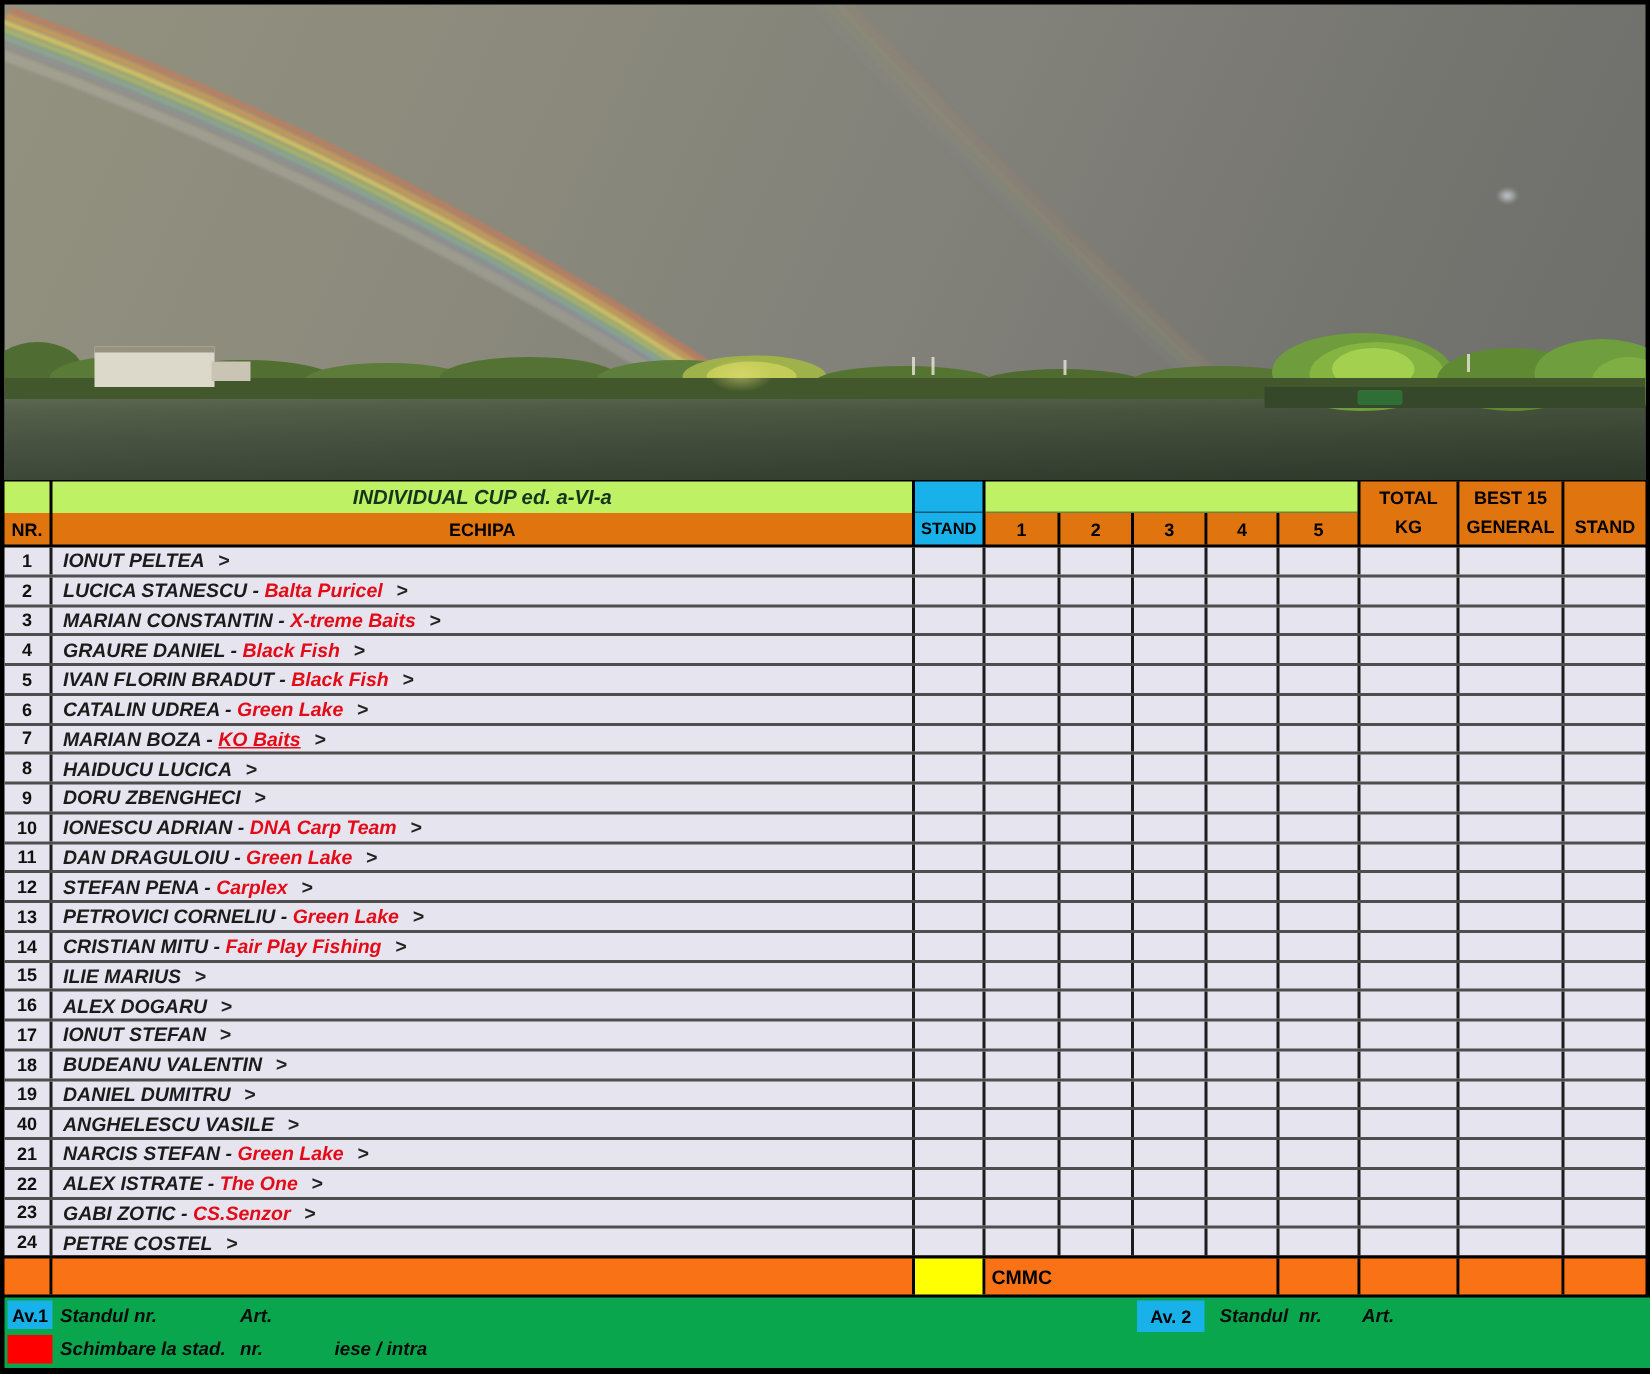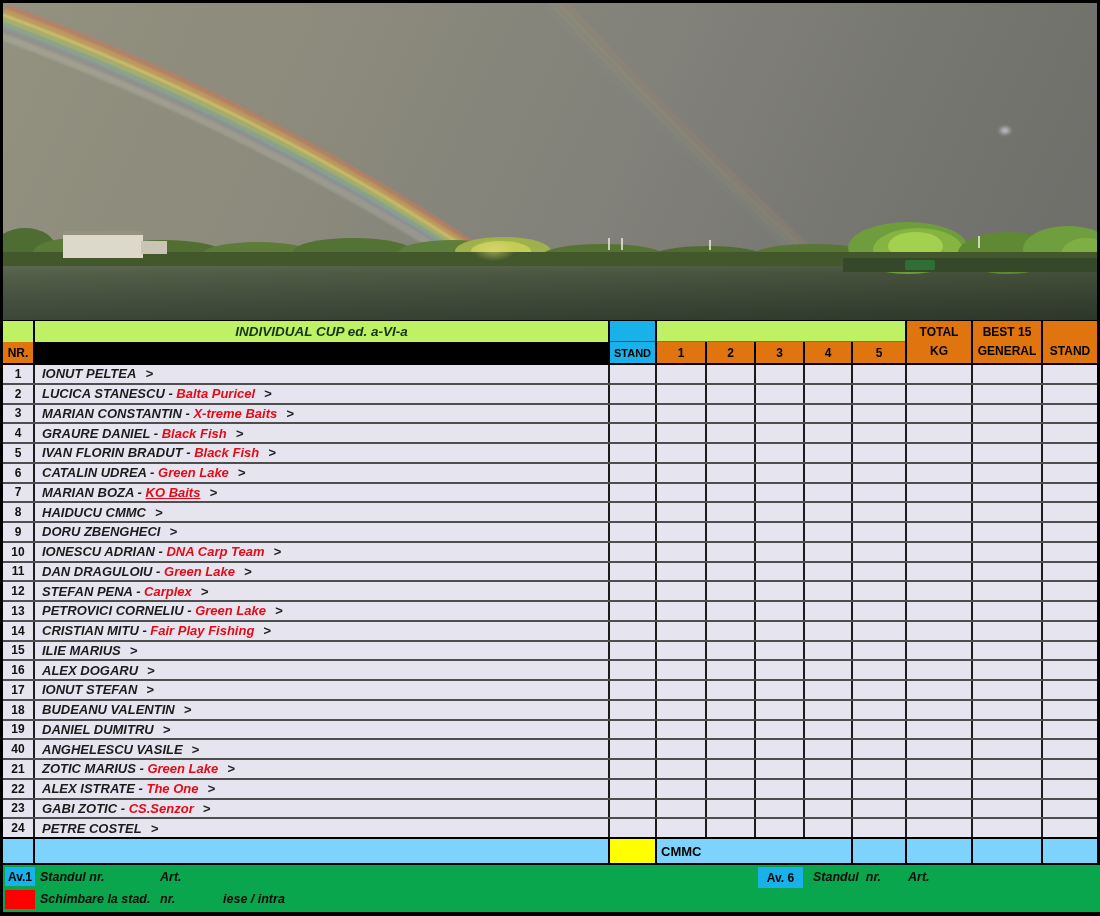--- a/index.html
+++ b/index.html
@@ -54,21 +54,21 @@
         display:flex;align-items:center;overflow:hidden;white-space:pre;}
   .c-nr{width:32px;justify-content:center;font-weight:bold;font-size:12px;color:#111;}
   .c-name{width:575px;padding-left:7px;font-weight:bold;font-style:italic;font-size:13px;color:#1b1b1b;}
   .c-stand{width:47px;}.c-n1{width:50px;}.c-n2{width:49px;}.c-n3{width:49px;}
   .c-n4{width:48px;}.c-n5{width:54px;}.c-kg{width:66px;}.c-gen{width:70px;}
   .c-st2{width:54px;border-right:none;}
   .team{color:#e30b17;}
   .arrow{margin-left:9px;color:#222;}
   
   .orow{display:flex;height:28px;border-top:2px solid #000;border-bottom:2px solid #000;box-sizing:border-box;}
-  .ocell{box-sizing:border-box;height:100%;background:#7dd3fc;border-right:2px solid #000;
+  .ocell{box-sizing:border-box;height:100%;background:#f97316;border-right:2px solid #000;
          display:flex;align-items:center;}
   .o-nr{width:32px;}.o-name{width:575px;}
   .o-stand{width:47px;background:#ffff00;}
   .o-cmmc{width:196px;font-weight:bold;font-size:13px;padding-left:4px;color:#000;}
   .o-c5{width:54px;}.o-kg{width:66px;}.o-gen{width:70px;}.o-st2{width:54px;border-right:none;}
   
   .footer{position:relative;width:1094px;height:47px;background:#0aa64d;padding-left:47px;}
   .footer span{position:absolute;white-space:pre;}
   .ftext{font-weight:bold;font-style:italic;font-size:12.5px;color:#0b0b0b;}
   .badge{display:flex;align-items:center;justify-content:center;
@@ -151,20 +151,21 @@
   </div>
 
   <div class="tbl">
     <div class="hdr">
       <div class="hcol w-nr">
         <div class="h-top green"></div>
         <div class="h-bot orange">NR.</div>
       </div>
       <div class="hcol w-name">
         <div class="h-top green title-cell">INDIVIDUAL CUP ed. a-VI-a</div>
+        <div class="h-bot orange">ECHIPA</div>
       </div>
       <div class="hcol w-stand">
         <div class="h-top blue stand-top"></div>
         <div class="h-bot blue" style="font-size:11px;">STAND</div>
       </div>
       <div class="hcol w-nums">
         <div class="h-top green greenstrip"></div>
         <div class="numrow">
           <div class="numcell n1">1</div>
           <div class="numcell n2">2</div>
@@ -273,21 +274,21 @@
           <div class="cell c-n2"></div>
           <div class="cell c-n3"></div>
           <div class="cell c-n4"></div>
           <div class="cell c-n5"></div>
           <div class="cell c-kg"></div>
           <div class="cell c-gen"></div>
           <div class="cell c-st2"></div>
         </div>
         <div class="row">
           <div class="cell c-nr">8</div>
-          <div class="cell c-name"><div class="nm">HAIDUCU CMMC</div><div class="arrow">&gt;</div></div>
+          <div class="cell c-name"><div class="nm">HAIDUCU LUCICA</div><div class="arrow">&gt;</div></div>
           <div class="cell c-stand"></div>
           <div class="cell c-n1"></div>
           <div class="cell c-n2"></div>
           <div class="cell c-n3"></div>
           <div class="cell c-n4"></div>
           <div class="cell c-n5"></div>
           <div class="cell c-kg"></div>
           <div class="cell c-gen"></div>
           <div class="cell c-st2"></div>
         </div>
@@ -442,21 +443,21 @@
           <div class="cell c-n2"></div>
           <div class="cell c-n3"></div>
           <div class="cell c-n4"></div>
           <div class="cell c-n5"></div>
           <div class="cell c-kg"></div>
           <div class="cell c-gen"></div>
           <div class="cell c-st2"></div>
         </div>
         <div class="row">
           <div class="cell c-nr">21</div>
-          <div class="cell c-name"><div class="nm">ZOTIC MARIUS - </div><div class="team" style="display: inline;">Green Lake</div><div class="arrow">&gt;</div></div>
+          <div class="cell c-name"><div class="nm">NARCIS STEFAN - </div><div class="team" style="display: inline;">Green Lake</div><div class="arrow">&gt;</div></div>
           <div class="cell c-stand"></div>
           <div class="cell c-n1"></div>
           <div class="cell c-n2"></div>
           <div class="cell c-n3"></div>
           <div class="cell c-n4"></div>
           <div class="cell c-n5"></div>
           <div class="cell c-kg"></div>
           <div class="cell c-gen"></div>
           <div class="cell c-st2"></div>
         </div>
@@ -514,17 +515,17 @@
   </div>
 
   <div class="footer">
     <span class="badge f-av1">Av.1</span>
     <span class="ftext f-standul1">Standul nr.</span>
     <span class="ftext f-art1">Art.</span>
     <span class="badge f-red"></span>
     <span class="ftext f-schimbare">Schimbare la stad.</span>
     <span class="ftext f-nr">nr.</span>
     <span class="ftext f-iese">iese / intra</span>
-    <span class="badge f-av2">Av. 6</span>
+    <span class="badge f-av2">Av. 2</span>
     <span class="ftext f-standul2">Standul  nr.</span>
     <span class="ftext f-art2">Art.</span>
   </div>
 </div>
 
 </body></html>

